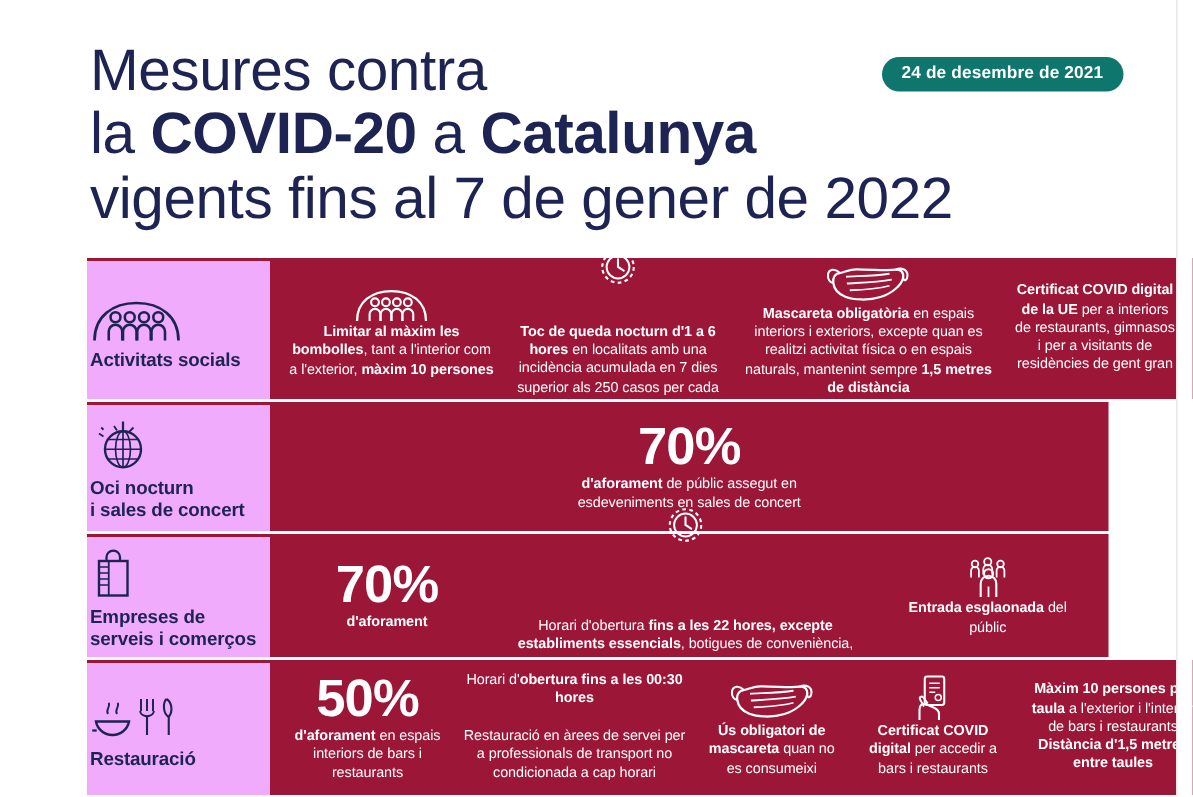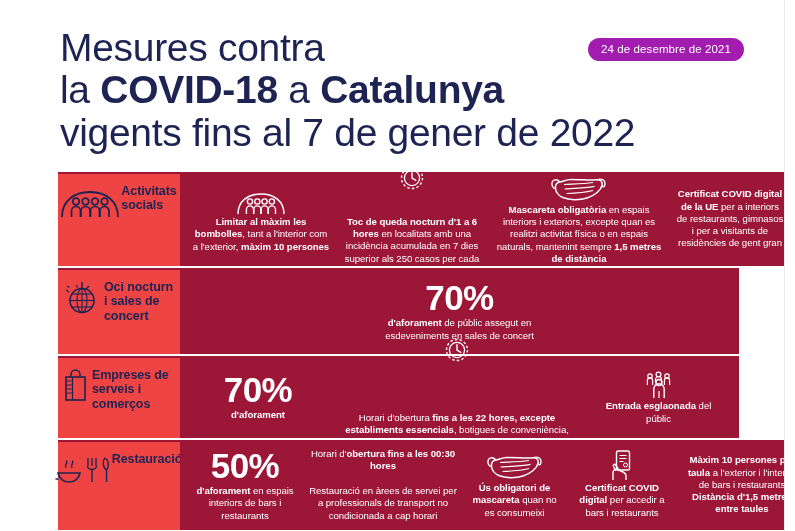--- a/index.html
+++ b/index.html
@@ -60,24 +60,24 @@
     margin-bottom: 2px;
   }
   .title-line.l2 { margin-bottom: 3px; }
   .title-line b {
     font-weight: 700;
   }
   .date-badge {
     position: absolute;
     left: 588px;
     top: 38px;
-    background: #a21caf;
+    background: #0f766e;
     color: #ffffff;
     font-size: 11.5px;
-    font-weight: 400;
+    font-weight: 700;
     padding: 5px 13px 6px 13px;
     border-radius: 13px;
     white-space: nowrap;
     letter-spacing: 0.1px;
   }
 
   
   #table {
     position: absolute;
     left: 58px;
@@ -94,26 +94,26 @@
     position: absolute;
     left: 0;
     top: 0;
     width: 122px;
     height: 2px;
     background: #9c1638;
   }
   .label-cell {
     width: 122px;
     flex: 0 0 122px;
-    background: #ef4444;
+    background: #f0abfc;
     color: #1d2352;
     padding: 12px 4px 8px 2px;
     box-sizing: border-box;
     display: flex;
-    flex-direction: row;
+    flex-direction: column;
     justify-content: center;
     align-items: flex-start;
   }
   .label-icon {
     height: 34px;
     display: flex;
     align-items: flex-end;
     margin-bottom: 5px;
   }
   .label-text {
@@ -198,21 +198,21 @@
 </head>
 <body>
 
 <div id="page">
 
   <div class="edge-left"></div>
 
   <div id="header">
     <div class="title-block">
       <div class="title-line">Mesures contra</div>
-      <div class="title-line l2"><span>la </span><b>COVID-18</b><span> a </span><b>Catalunya</b></div>
+      <div class="title-line l2"><span>la </span><b>COVID-20</b><span> a </span><b>Catalunya</b></div>
       <div class="title-line">vigents fins al 7 de gener de 2022</div>
     </div>
     <div class="date-badge">24 de desembre de 2021</div>
   </div>
 
   <div id="table">
 
     <div class="row row-1">
       <div class="row-rule"></div>
       <div class="label-cell">

